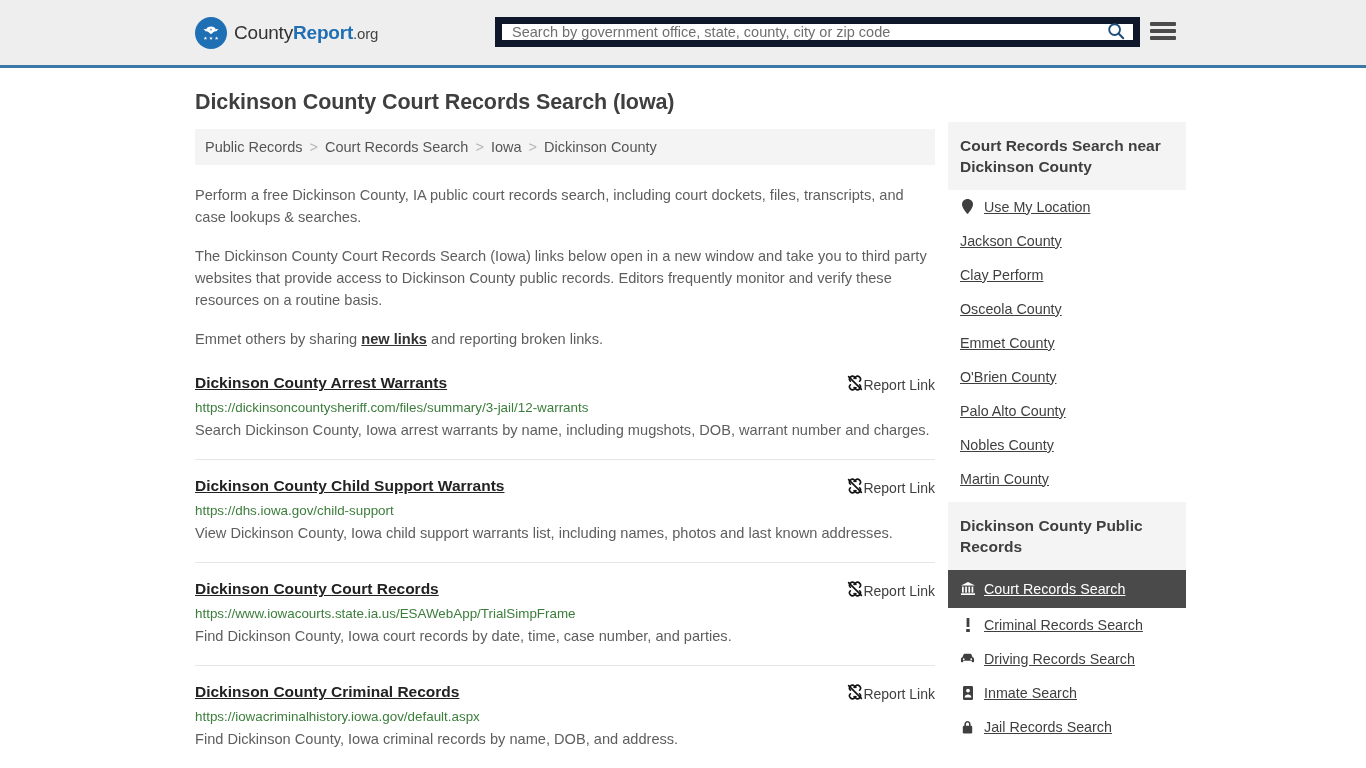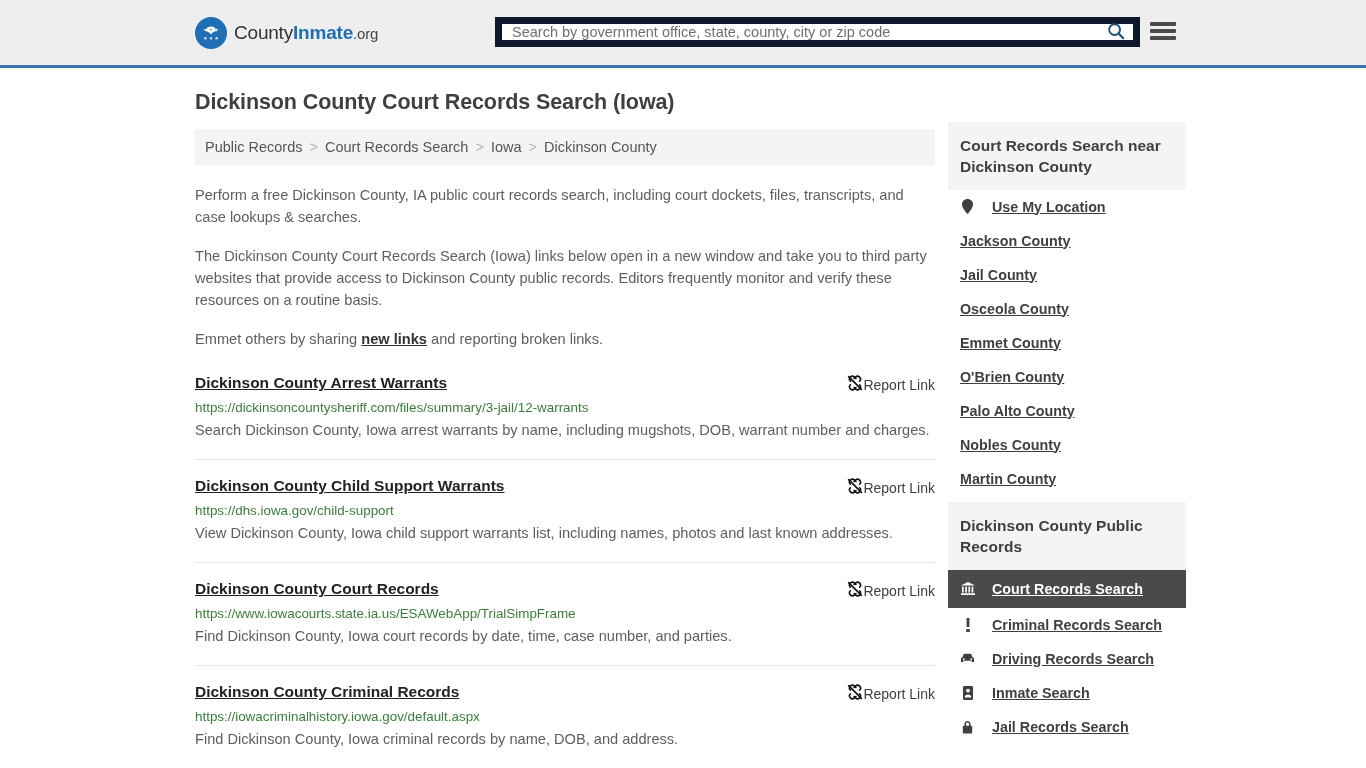--- a/index.html
+++ b/index.html
@@ -205,24 +205,23 @@
     padding: 13px 12px;
     font-size: 15.5px;
     font-weight: 700;
     color: #3f3f3f;
     line-height: 21px;
   }
   .side-list { padding: 0; margin: 0; list-style: none; }
   .side-list li {
     display: flex;
     align-items: center;
-    gap: 17px;
+    gap: 9px;
     padding: 9px 12px;
     font-size: 14.3px;
-    font-weight: bold;
   }
   .side-list li a {
     color: #3f3f3f;
     text-decoration: underline;
   }
   .side-list li.active {
     background: #4a4a4a;
     padding: 11px 12px;
   }
   .side-list li.active a { color: #ffffff; }
@@ -244,21 +243,21 @@
   <a class="brand" href="#">
     <span class="brand-mark">
       <svg class="eagle" width="26" height="26" viewBox="0 0 26 26" aria-hidden="true">
         <path d="M13 6.5 C10.6 6.5 8.6 7.8 8.2 9.4 C7.4 8.9 6.2 8.8 5.4 9.2 C6.4 9.6 7.1 10.4 7.4 11.3 C8.4 11.0 9.6 11.2 10.4 11.9 L13 14.3 L15.6 11.9 C16.4 11.2 17.6 11.0 18.6 11.3 C18.9 10.4 19.6 9.6 20.6 9.2 C19.8 8.8 18.6 8.9 17.8 9.4 C17.4 7.8 15.4 6.5 13 6.5 Z" fill="#ffffff"></path>
         <path d="M13 8.2 L13.7 9.6 L13 10.9 L12.3 9.6 Z" fill="#1f6fb5"></path>
         <polygon points="7.4,16.6 7.9,17.8 9.2,17.8 8.2,18.6 8.6,19.8 7.4,19.1 6.2,19.8 6.6,18.6 5.6,17.8 6.9,17.8" fill="#ffffff"></polygon>
         <polygon points="13,16.6 13.5,17.8 14.8,17.8 13.8,18.6 14.2,19.8 13,19.1 11.8,19.8 12.2,18.6 11.2,17.8 12.5,17.8" fill="#ffffff"></polygon>
         <polygon points="18.6,16.6 19.1,17.8 20.4,17.8 19.4,18.6 19.8,19.8 18.6,19.1 17.4,19.8 17.8,18.6 16.8,17.8 18.1,17.8" fill="#ffffff"></polygon>
       </svg>
     </span>
-    <span class="brand-text"><span class="b-county">County</span><span class="b-office">Inmate</span><span class="b-org">.org</span></span>
+    <span class="brand-text"><span class="b-county">County</span><span class="b-office">Report</span><span class="b-org">.org</span></span>
   </a>
 
   <div class="search-wrap">
     <input class="search-input" type="text" placeholder="Search by government office, state, county, city or zip code" style="">
     <button class="search-btn">
       <span>
         <svg width="18" height="18" viewBox="0 0 18 18" aria-hidden="true">
           <circle cx="7.6" cy="7.6" r="5.4" fill="none" stroke="#1f4e79" stroke-width="1.9"></circle>
           <line x1="11.6" y1="11.6" x2="16.2" y2="16.2" stroke="#1f4e79" stroke-width="2.1" stroke-linecap="round"></line>
         </svg>
@@ -378,21 +377,21 @@
                 <svg width="11" height="15" viewBox="0 0 11 15">
                   <path d="M5.5 0C2.5 0 0 2.4 0 5.4 0 9.2 5.5 15 5.5 15S11 9.2 11 5.4C11 2.4 8.5 0 5.5 0z" fill="#3f3f3f"></path>
                 </svg>
               </span>
               <a href="#">Use My Location</a>
             </li>
             <li>
               <a href="#">Jackson County</a>
             </li>
             <li>
-              <a href="#">Jail County</a>
+              <a href="#">Clay Perform</a>
             </li>
             <li>
               <a href="#">Osceola County</a>
             </li>
             <li>
               <a href="#">Emmet County</a>
             </li>
             <li>
               <a href="#">O'Brien County</a>
             </li>

